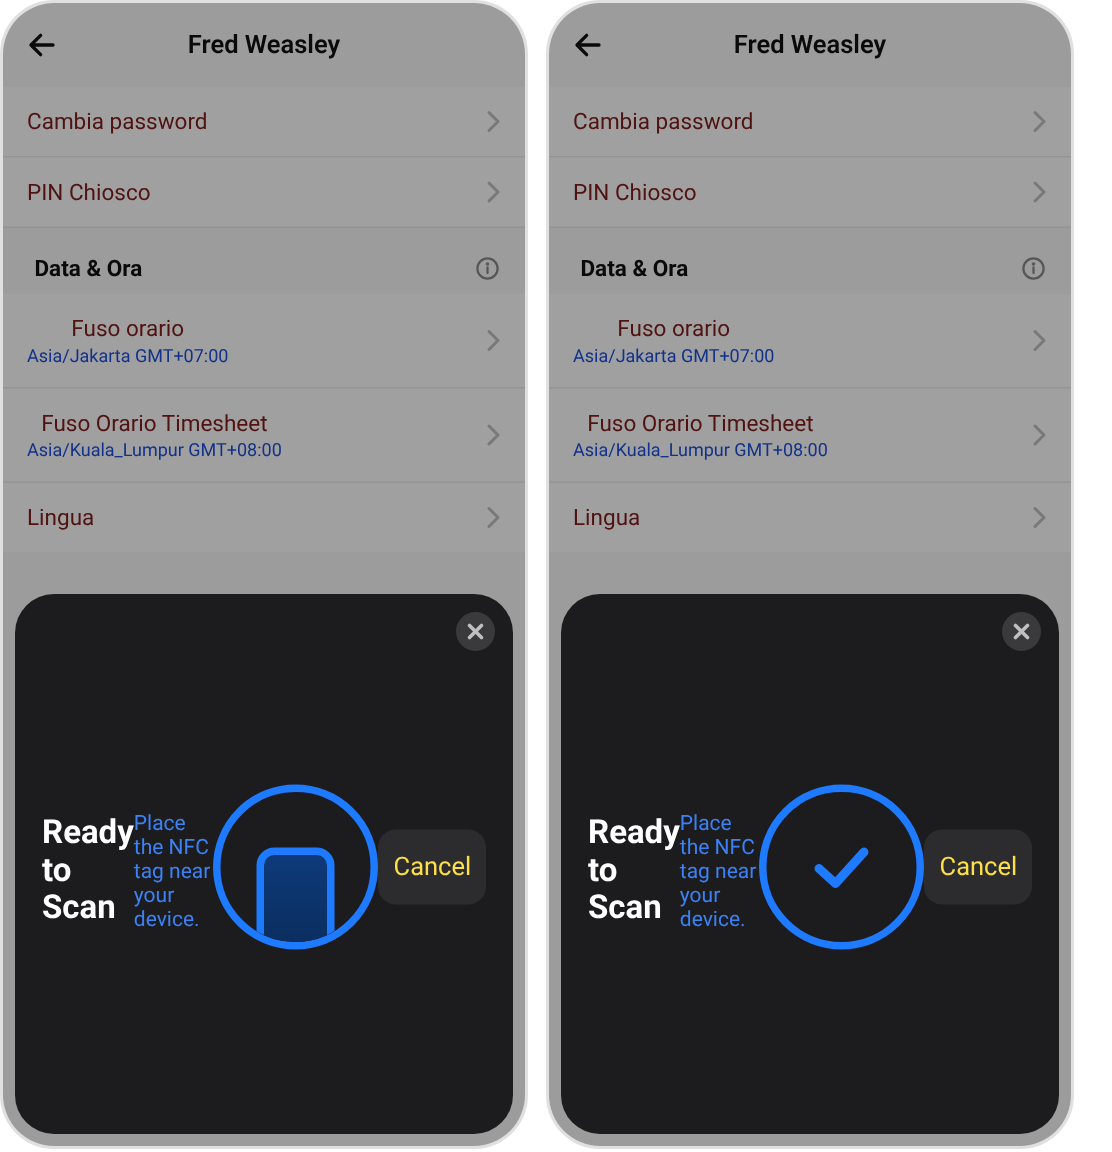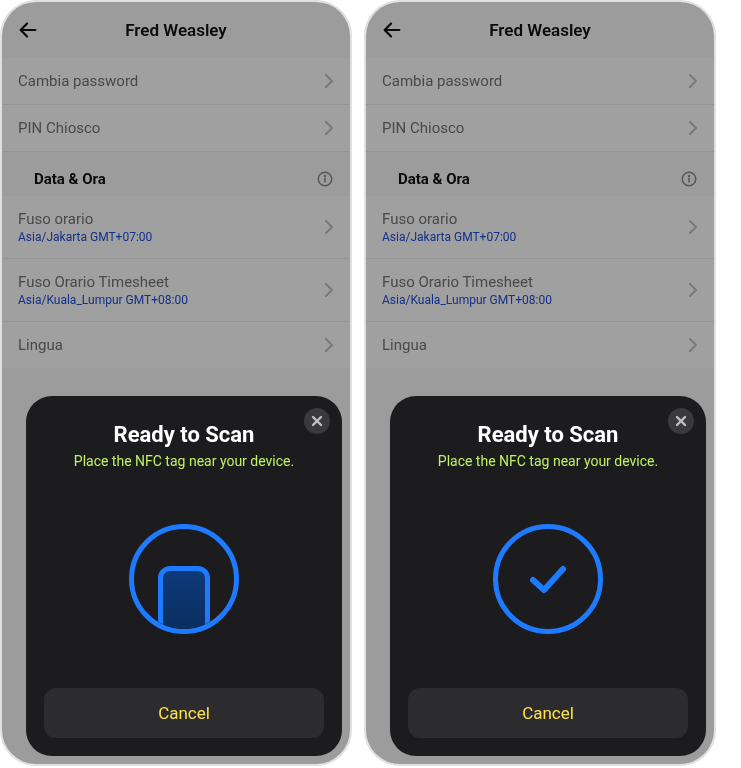--- a/index.html
+++ b/index.html
@@ -56,74 +56,73 @@
     align-items: center;
     justify-content: space-between;
     padding: 14px 16px;
     border-bottom: 1px solid #e8e8e8;
     cursor: pointer;
     background: #fafafa;
   }
   .row .labels { display: flex; flex-direction: column; }
   .row .primary {
     font-size: 15px;
-    color: #737373;
+    color: #7f1d1d;
+    text-align: center;
   }
   .row .secondary {
     font-size: 12px;
     color: #1d4ed8;
     margin-top: 2px;
   }
   .section-header {
     display: flex;
     align-items: center;
     justify-content: space-between;
-    padding: 18px 16px 8px 32px;
+    padding: 18px 16px 8px 21px;
   }
   .section-header .title {
     font-size: 15px;
     font-weight: 700;
     color: #111;
   }
   .chevron svg, .info-icon svg, .back-btn svg { display: block; }
 
   
   .sheet {
     position: absolute;
-    left: 24px; right: 8px; bottom: 8px;
+    left: 8px; right: 8px; bottom: 8px;
     background: #1c1c1e;
     border-radius: 26px;
     padding: 22px 18px 18px 18px;
     z-index: 10;
     color: #fff;
     display: flex;
-    flex-direction: column;
     align-items: center;
     height: 360px;
   }
   .sheet .close {
     position: absolute;
     top: 12px; right: 12px;
     width: 26px; height: 26px;
     border-radius: 50%;
     background: #3a3a3c;
     display: flex; align-items: center; justify-content: center;
     cursor: pointer;
   }
   .sheet .close svg { display:block; }
   .sheet-title {
     font-size: 22px;
     font-weight: 700;
     margin-top: 4px;
   }
   .sheet-sub {
     font-size: 14px;
-    color: #bef264;
+    color: #3b82f6;
     margin-top: 6px;
-    text-align: center;
   }
   .graphic {
     flex: 1;
     display: flex;
     align-items: center;
     justify-content: center;
     width: 100%;
   }
   .circle {
     width: 110px; height: 110px;

